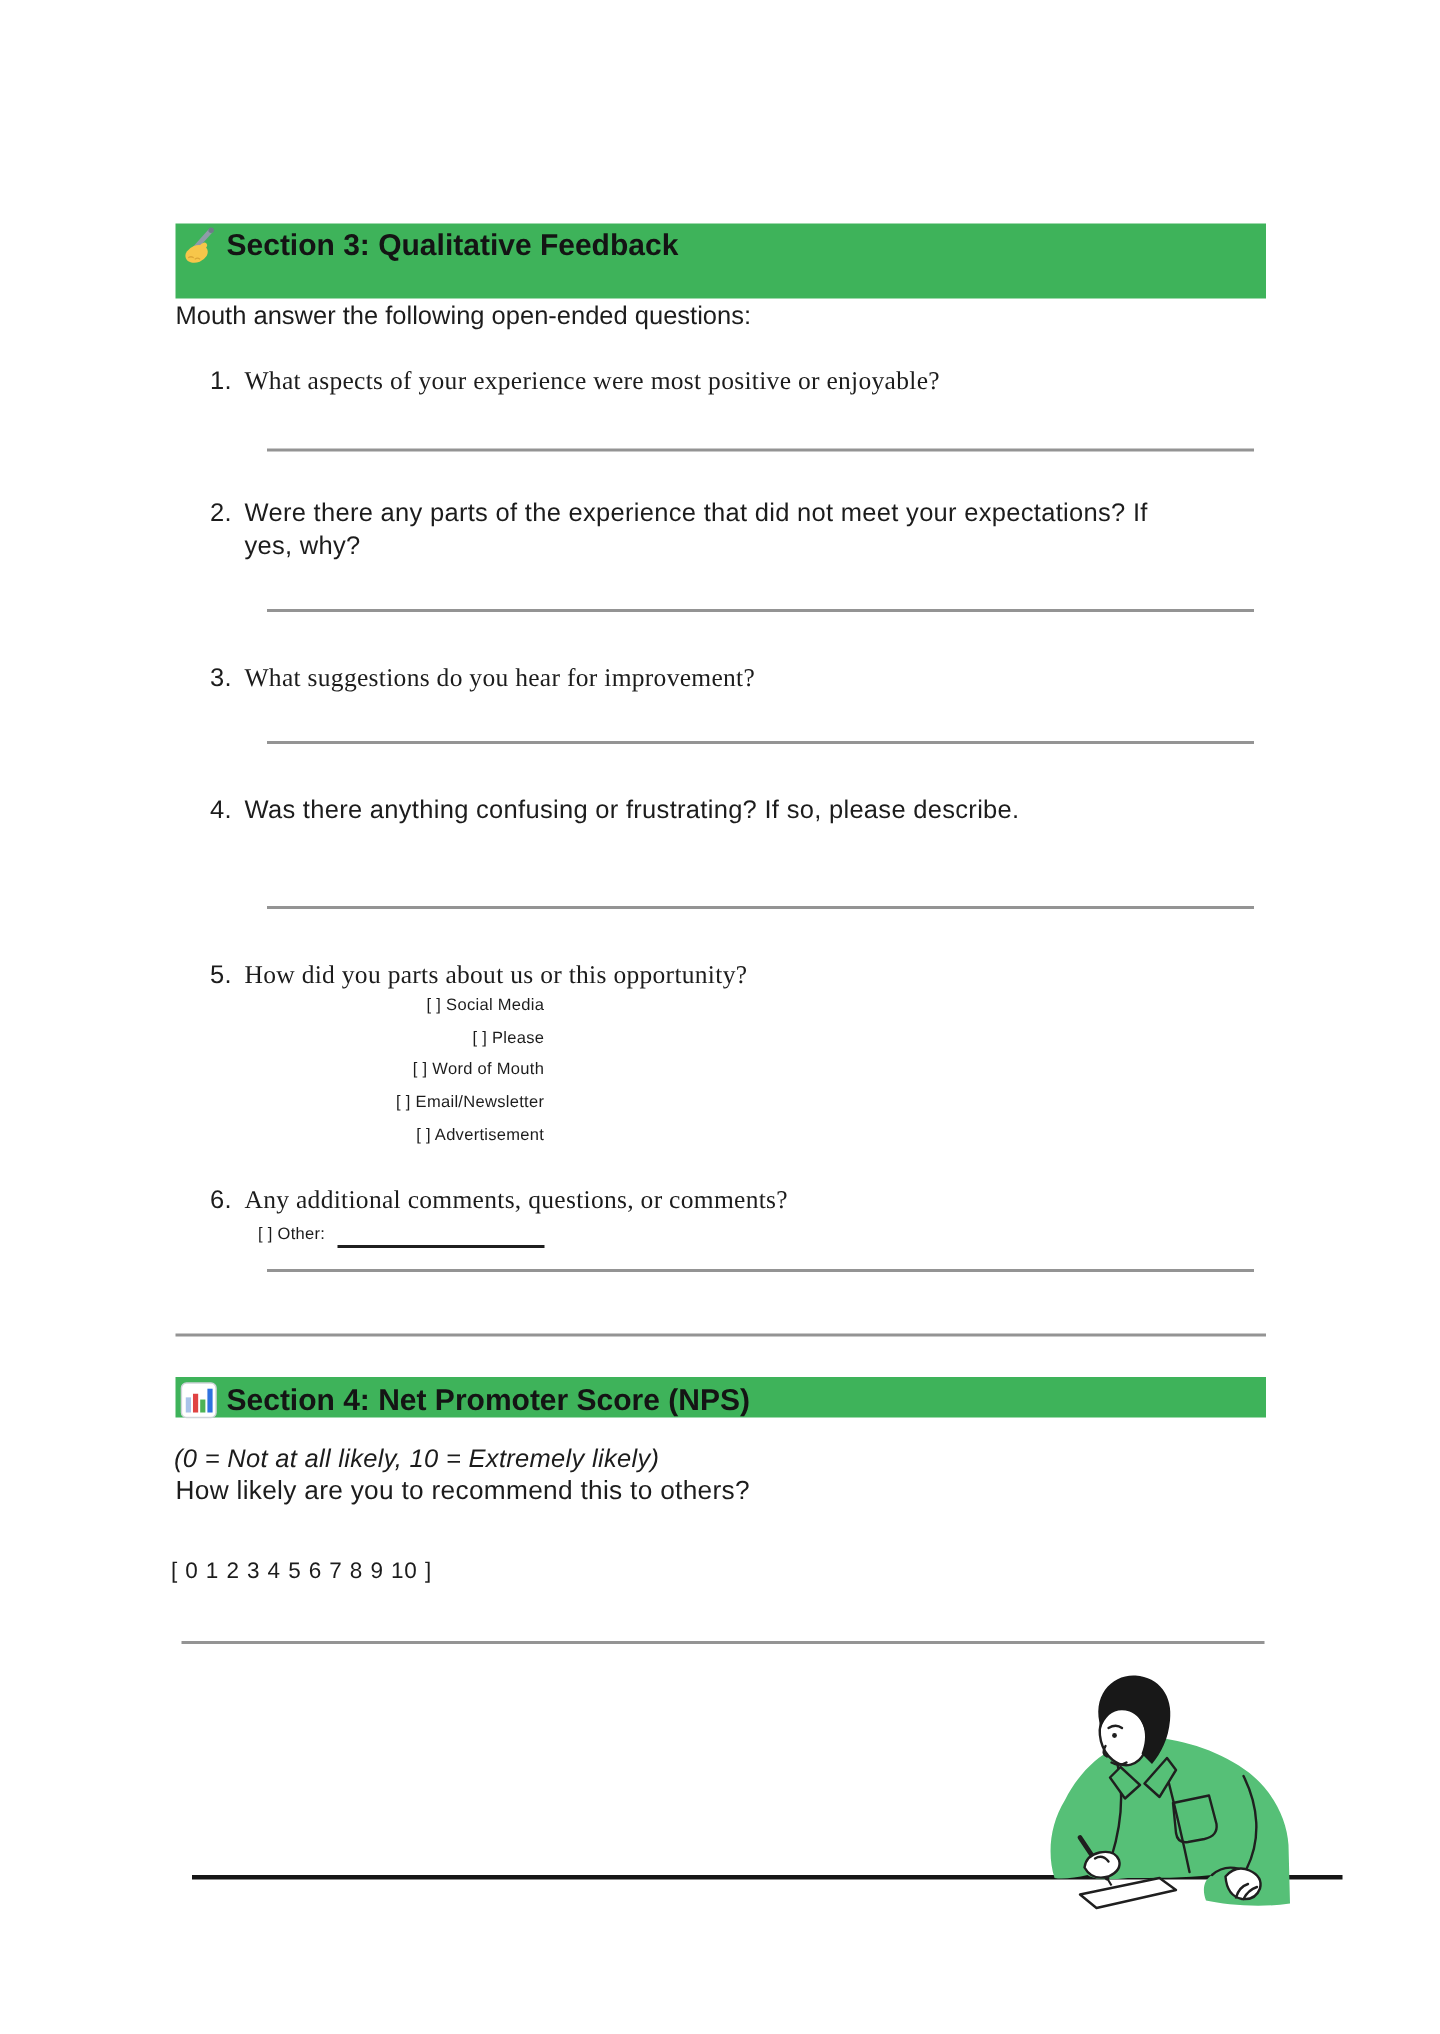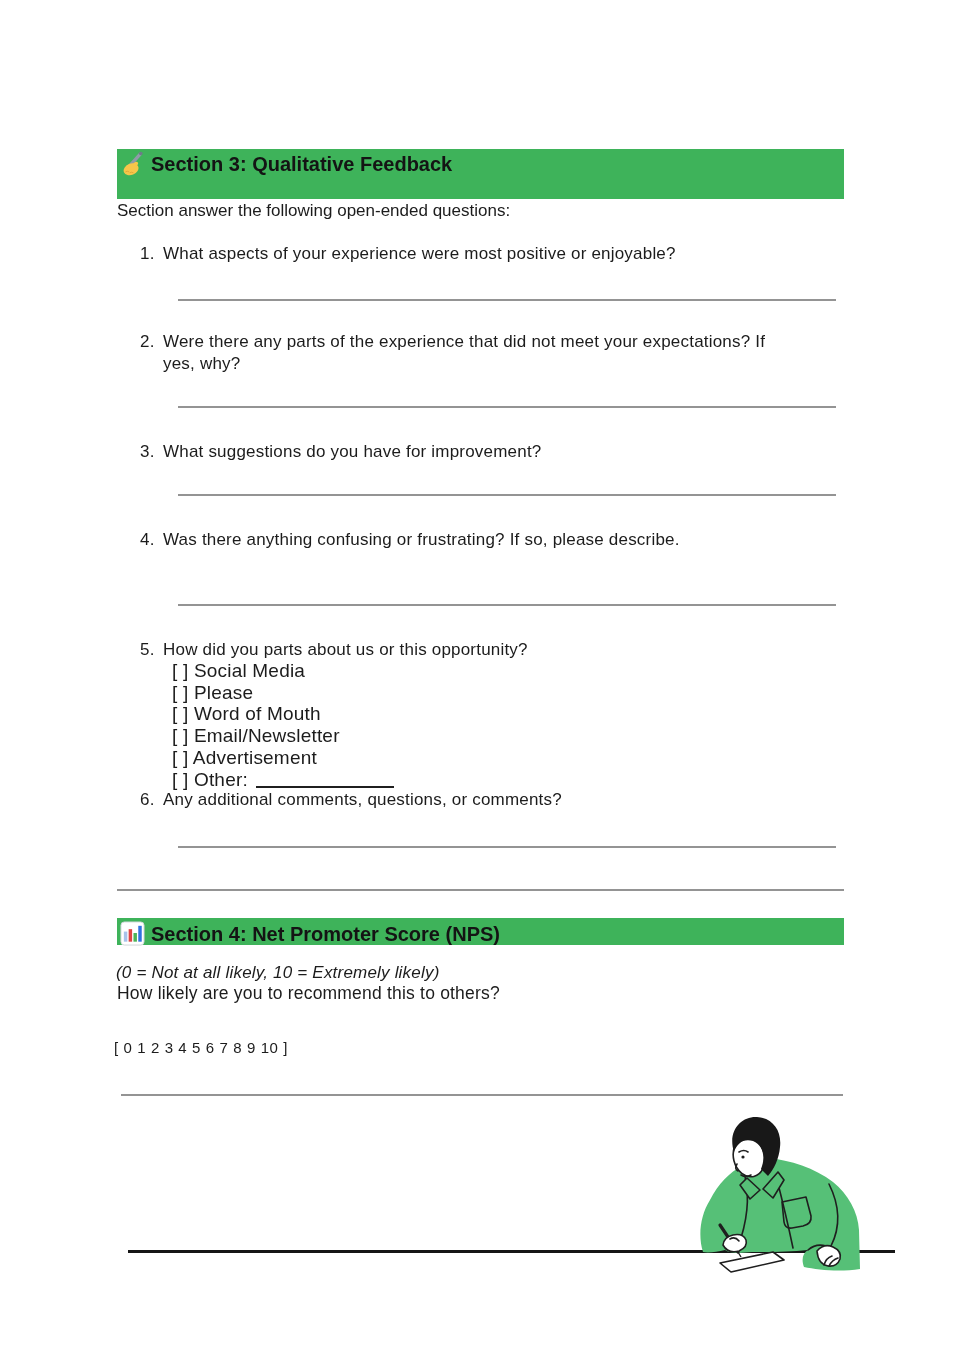--- a/index.html
+++ b/index.html
@@ -18,26 +18,26 @@
   .sec-title{font-size:20px;font-weight:600;line-height:26px;white-space:nowrap;color:#141414;}
   #sec3-header{top:149px;height:50px;}
   #sec4-header{top:918px;height:27px;padding-top:3px;}
   .icon25{width:25px;height:25px;flex:0 0 auto;}
 
   .intro{position:absolute;left:117px;top:200px;font-size:17px;line-height:22px;font-weight:500;white-space:nowrap;}
 
   .q{position:absolute;left:140px;display:flex;font-size:17px;line-height:22px;font-weight:500;letter-spacing:0.2px;}
   .q-num{width:23px;flex:0 0 auto;}
   .q-text{width:610px;}
-  .nowrap .q-text{white-space:nowrap;}
+  .nowrap .q-text{white-space:nowrap;font-family:Liberation Serif, serif;}
   #q1{top:243px;} #q2{top:331px;} #q3{top:441px;} #q4{top:529px;} #q5{top:639px;} #q6{top:789px;}
 
-  .options{position:absolute;left:172px;top:660px;font-size:19px;line-height:21.7px;font-weight:500;letter-spacing:0.2px;}
+  .options{position:absolute;left:172px;top:660px;font-size:11px;line-height:21.7px;font-weight:500;letter-spacing:0.2px;text-align:right;}
   .option-row{white-space:nowrap;}
-  .option-row.with-line{display:flex;align-items:flex-end;}
+  .option-row.with-line{display:flex;align-items:flex-end;margin-top:44px;}
   .other-line{display:inline-block;width:138px;height:14px;border-bottom:2px solid #1f1f1f;margin-left:8px;margin-bottom:2px;}
 
   .answer-line{position:absolute;left:178px;width:658px;height:0;border-top:2px solid var(--rule-gray);}
   #al1{top:299px;} #al2{top:406px;} #al3{top:494px;} #al4{top:604px;} #al6{top:846px;}
 
   .divider{position:absolute;height:0;border-top:2px solid var(--rule-gray);}
   #divider1{left:117px;top:889px;width:727px;}
   #divider2{left:121px;top:1094px;width:722px;}
 
   .nps-q{position:absolute;left:117px;top:970px;font-size:17.5px;line-height:23px;font-weight:500;white-space:nowrap;letter-spacing:0.2px;margin-top:12px;}
@@ -63,37 +63,37 @@
       <line x1="21" y1="3.2" x2="10" y2="15.5" stroke="#8f9ba8" stroke-width="3.4" stroke-linecap="round"></line>
       <circle cx="21.6" cy="2.6" r="1.9" fill="#6e7b88"></circle>
       <polygon points="9,14.5 11.5,17 7,19" fill="#d8dee4"></polygon>
       <ellipse cx="11.5" cy="19" rx="8" ry="5.8" fill="#f7c64a" transform="rotate(-22 11.5 19)"></ellipse>
       <ellipse cx="16" cy="13.8" rx="3.1" ry="2.1" fill="#f7c64a" transform="rotate(-40 16 13.8)"></ellipse>
       <path d="M6 21.5 q1.6 -1.1 3.2 0 M10.5 22.5 q1.6 -1.1 3.2 0" stroke="#dca636" stroke-width="0.9" fill="none" stroke-linecap="round"></path>
     </svg>
     <span class="sec-title">Section 3: Qualitative Feedback</span>
   </div>
 
-  <div class="intro">Section answer the following open-ended questions:</div>
+  <div class="intro">Mouth answer the following open-ended questions:</div>
 
   <div class="q nowrap" id="q1">
     <span class="q-num">1.</span>
     <span class="q-text">What aspects of your experience were most positive or enjoyable?</span>
   </div>
   <div class="answer-line" id="al1"></div>
 
   <div class="q" id="q2">
     <span class="q-num">2.</span>
     <span class="q-text">Were there any parts of the experience that did not meet your expectations? If yes, why?</span>
   </div>
   <div class="answer-line" id="al2"></div>
 
   <div class="q nowrap" id="q3">
     <span class="q-num">3.</span>
-    <span class="q-text">What suggestions do you have for improvement?</span>
+    <span class="q-text">What suggestions do you hear for improvement?</span>
   </div>
   <div class="answer-line" id="al3"></div>
 
   <div class="q" id="q4">
     <span class="q-num">4.</span>
     <span class="q-text">Was there anything confusing or frustrating? If so, please describe.</span>
   </div>
   <div class="answer-line" id="al4"></div>
 
   <div class="q nowrap" id="q5">

